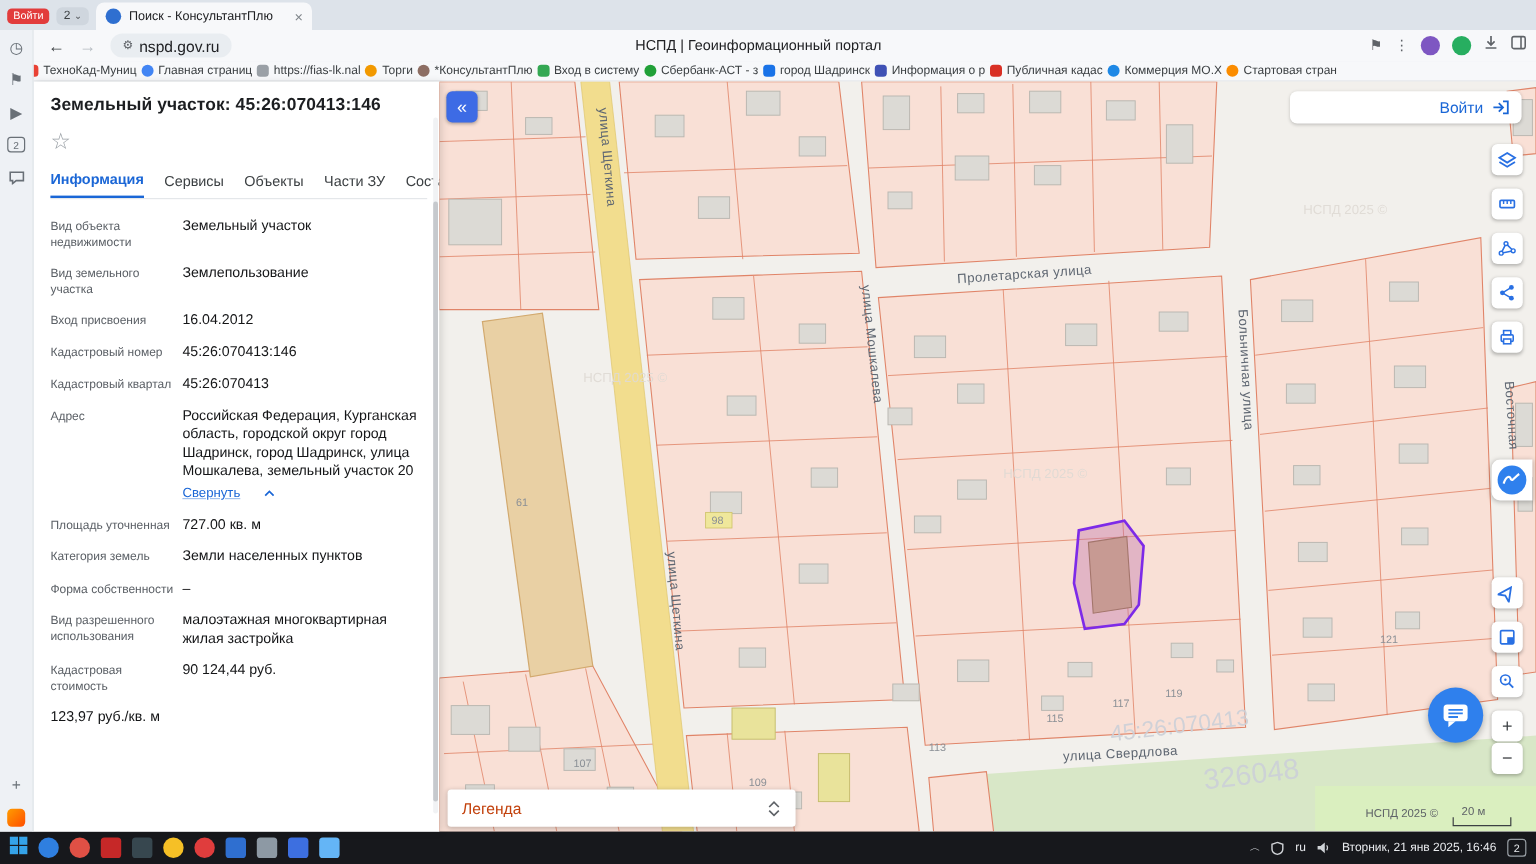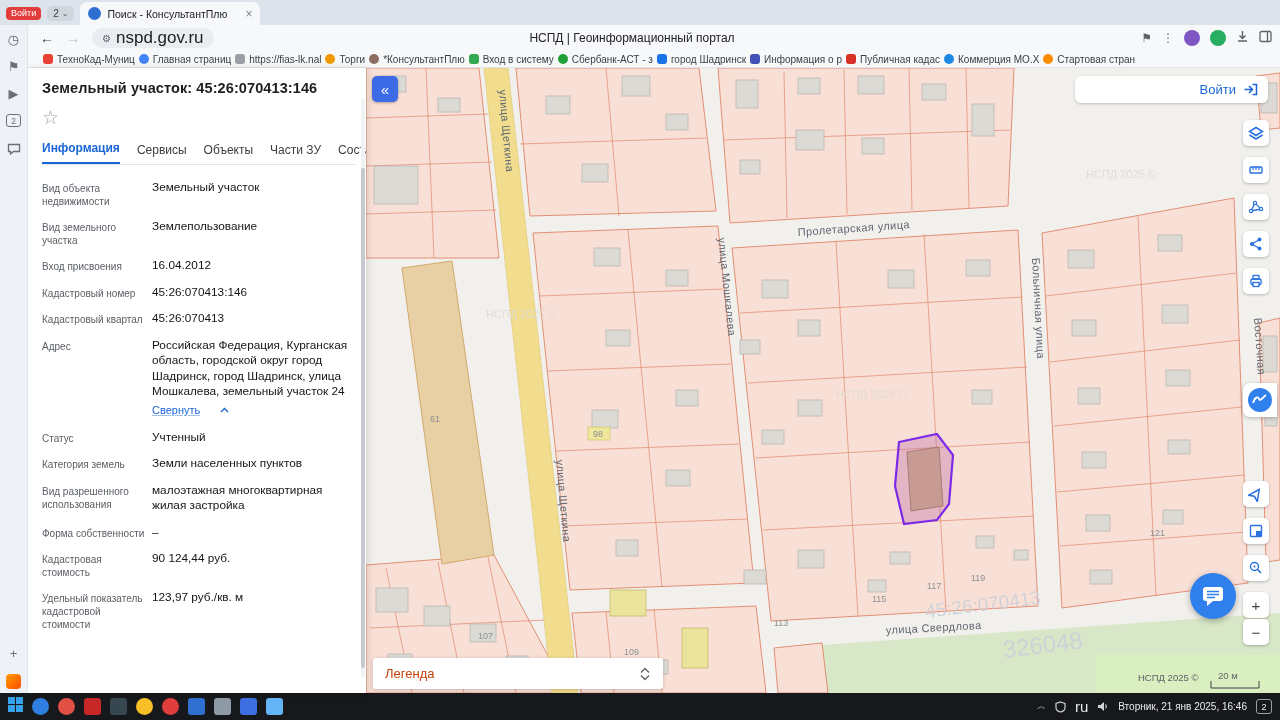--- a/index.html
+++ b/index.html
@@ -14,28 +14,28 @@
 .tab-active{background:#f7f8fa;border-radius:7px 7px 0 0;height:23px;display:flex;align-items:center;gap:6px;padding:0 8px;width:180px}
 .tab-fav{width:13px;height:13px;border-radius:50%;background:#2f6fd0;flex:none}
 .tab-title{font-size:10.5px;color:#202124;white-space:nowrap;overflow:hidden;text-overflow:ellipsis;flex:1}
 .tab-close{font-size:12px;color:#80868b;flex:none}
 
 .addressbar{position:absolute;left:0;top:25px;width:1280px;height:26px;background:#f7f8fa;display:flex;align-items:center;padding-left:34px}
 .nav-arrow{font-size:14px;color:#3c4043;margin:0 6px;line-height:1}
 .nav-arrow.fwd{color:#b6bcc2}
 .url-pill{display:flex;align-items:center;gap:5px;background:#e9edf1;border-radius:11px;height:20px;padding:0 10px;margin-left:6px}
 .url-ico{font-size:10px;color:#5f6368}
-.url-text{font-size:17px;color:#202124}
+.url-text{font-size:13px;color:#202124}
 .page-title{position:absolute;left:0;right:16px;top:0;height:26px;display:flex;align-items:center;justify-content:center;font-size:12px;color:#202124;pointer-events:none}
 .addr-right{position:absolute;right:8px;top:0;height:26px;display:flex;align-items:center;gap:10px}
 .addr-ic{font-size:12px;color:#5f6368;line-height:1}
 .avatar{width:16px;height:16px;border-radius:50%;background:#7e57c2;display:flex;align-items:center;justify-content:center;color:#fff;font-size:9px}
 .avatar.green{background:#27ae60}
 
-.bookmarks{position:absolute;left:0;top:51px;width:1280px;height:17px;background:#f7f8fa;border-bottom:1px solid #e1e4e8;display:flex;align-items:center;padding-left:43px;gap:4px;overflow:hidden}
+.bookmarks{position:absolute;left:0;top:51px;width:1280px;height:17px;background:#f7f8fa;border-bottom:1px solid #e1e4e8;display:flex;align-items:center;padding-left:22px;gap:4px;overflow:hidden}
 .bm{display:flex;align-items:center;gap:4px;max-width:96px;flex:none}
 .bm-ico{width:10px;height:10px;border-radius:3px;flex:none}
 .bm-label{font-size:10px;color:#3c4043;white-space:nowrap;overflow:hidden;text-overflow:ellipsis}
 .bm:nth-of-type(1) .bm-ico{background:#e94235}
 .bm:nth-of-type(2) .bm-ico{background:#4285f4;border-radius:50%}
 .bm:nth-of-type(3) .bm-ico{background:#9aa0a6}
 .bm:nth-of-type(4) .bm-ico{background:#f29900;border-radius:50%}
 .bm:nth-of-type(5) .bm-ico{background:#8d6e63;border-radius:50%}
 .bm:nth-of-type(6) .bm-ico{background:#34a853}
 .bm:nth-of-type(7) .bm-ico{background:#21a038;border-radius:50%}
@@ -87,21 +87,21 @@
 .tb-ico:nth-of-type(4){background:#c62828}
 .tb-ico:nth-of-type(5){background:#37474f}
 .tb-ico:nth-of-type(6){background:#f6c026;border-radius:50%}
 .tb-ico:nth-of-type(7){background:#e03d3d;border-radius:50%}
 .tb-ico:nth-of-type(8){background:#2f6fd0}
 .tb-ico:nth-of-type(9){background:#8d99a4}
 .tb-ico:nth-of-type(10){background:#3d6fe0}
 .tb-ico:nth-of-type(11){background:#64b5f6}
 .tb-right{margin-left:auto;display:flex;align-items:center;gap:9px;color:#e8eaed}
 .tb-chev{font-size:9px;color:#cfd2d6}
-.tb-lang{font-size:15px}
+.tb-lang{font-size:10px}
 .tb-time{font-size:10px;white-space:nowrap}
 .tb-badge{min-width:16px;height:15px;border:1px solid #9aa0a6;border-radius:3px;font-size:9px;display:flex;align-items:center;justify-content:center;padding:0 2px}
 
 
 .parcel{fill:#f9e0d6;stroke:#e08468;stroke-width:.9}
 .pline{stroke:#e08468;stroke-width:.8;fill:none;opacity:.85}
 .bld{fill:#dcdad5;stroke:#b9b7b1;stroke-width:.8}
 .bld-y{fill:#e9e39b;stroke:#c6bd6d;stroke-width:.8}
 .green{fill:#d8e7c7}
 .green2{fill:#daefbf}
@@ -251,51 +251,50 @@
           <span class="flabel">Кадастровый номер</span>
           <span class="fvalue">45:26:070413:146</span>
         </div>
       <div class="frow">
           <span class="flabel">Кадастровый квартал</span>
           <span class="fvalue">45:26:070413</span>
         </div>
       <div class="frow">
         <span class="flabel">Адрес</span>
         <span class="fvalue">
-          <span>Российская Федерация, Курганская область, городской округ город Шадринск, город Шадринск, улица Мошкалева, земельный участок 24</span><br>
+          <span>Российская Федерация, Курганская область, городской округ город Шадринск, город Шадринск, улица Мошкалева, земельный участок 20</span><br>
           <span class="flink">
             <span>Свернуть</span>
             <svg width="9" height="6" viewBox="0 0 9 6">
                 <path d="M1 5 4.5 1.5 8 5" stroke="#1a66d6" stroke-width="1.4" fill="none"></path>
               </svg>
           </span>
         </span>
       </div>
       <div class="frow">
-          <span class="flabel">Статус</span>
-          <span class="fvalue">Учтенный</span>
+          <span class="flabel">Площадь уточненная</span>
+          <span class="fvalue">727.00 кв. м</span>
         </div>
       <div class="frow">
           <span class="flabel">Категория земель</span>
           <span class="fvalue">Земли населенных пунктов</span>
         </div>
       <div class="frow">
+          <span class="flabel">Форма собственности</span>
+          <span class="fvalue">–</span>
+        </div>
+      <div class="frow">
           <span class="flabel">Вид разрешенного использования</span>
           <span class="fvalue">малоэтажная многоквартирная жилая застройка</span>
         </div>
       <div class="frow">
-          <span class="flabel">Форма собственности</span>
-          <span class="fvalue">–</span>
-        </div>
-      <div class="frow">
           <span class="flabel">Кадастровая стоимость</span>
           <span class="fvalue">90 124,44 руб.</span>
         </div>
       <div class="frow">
-          <span class="flabel">Удельный показатель кадастровой стоимости</span>
           <span class="fvalue">123,97 руб./кв. м</span>
         </div>
     </div>
     <div class="panel-scroll">
         <div class="panel-thumb"></div>
       </div>
   </div>
 
   <div class="map">
     <svg width="914" height="625" viewBox="0 0 914 625">

